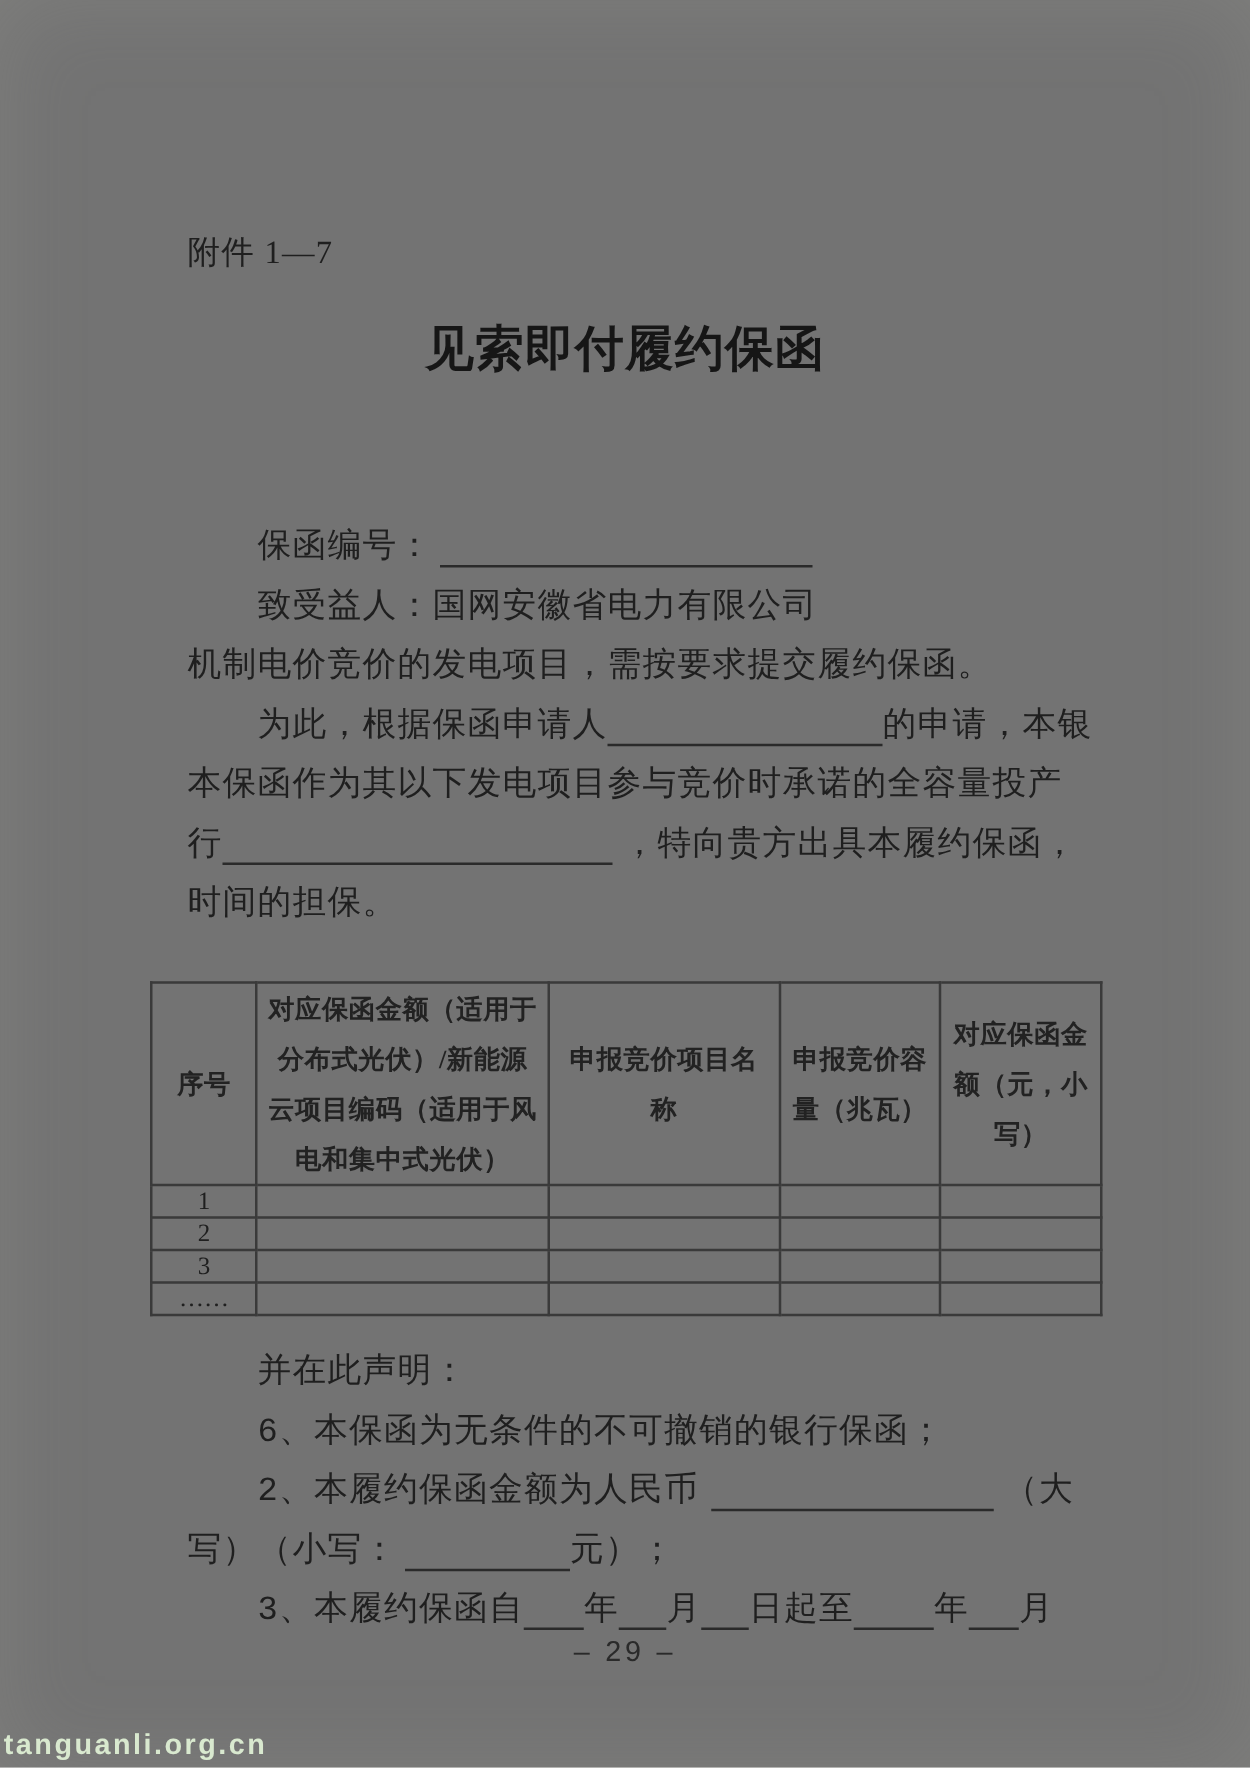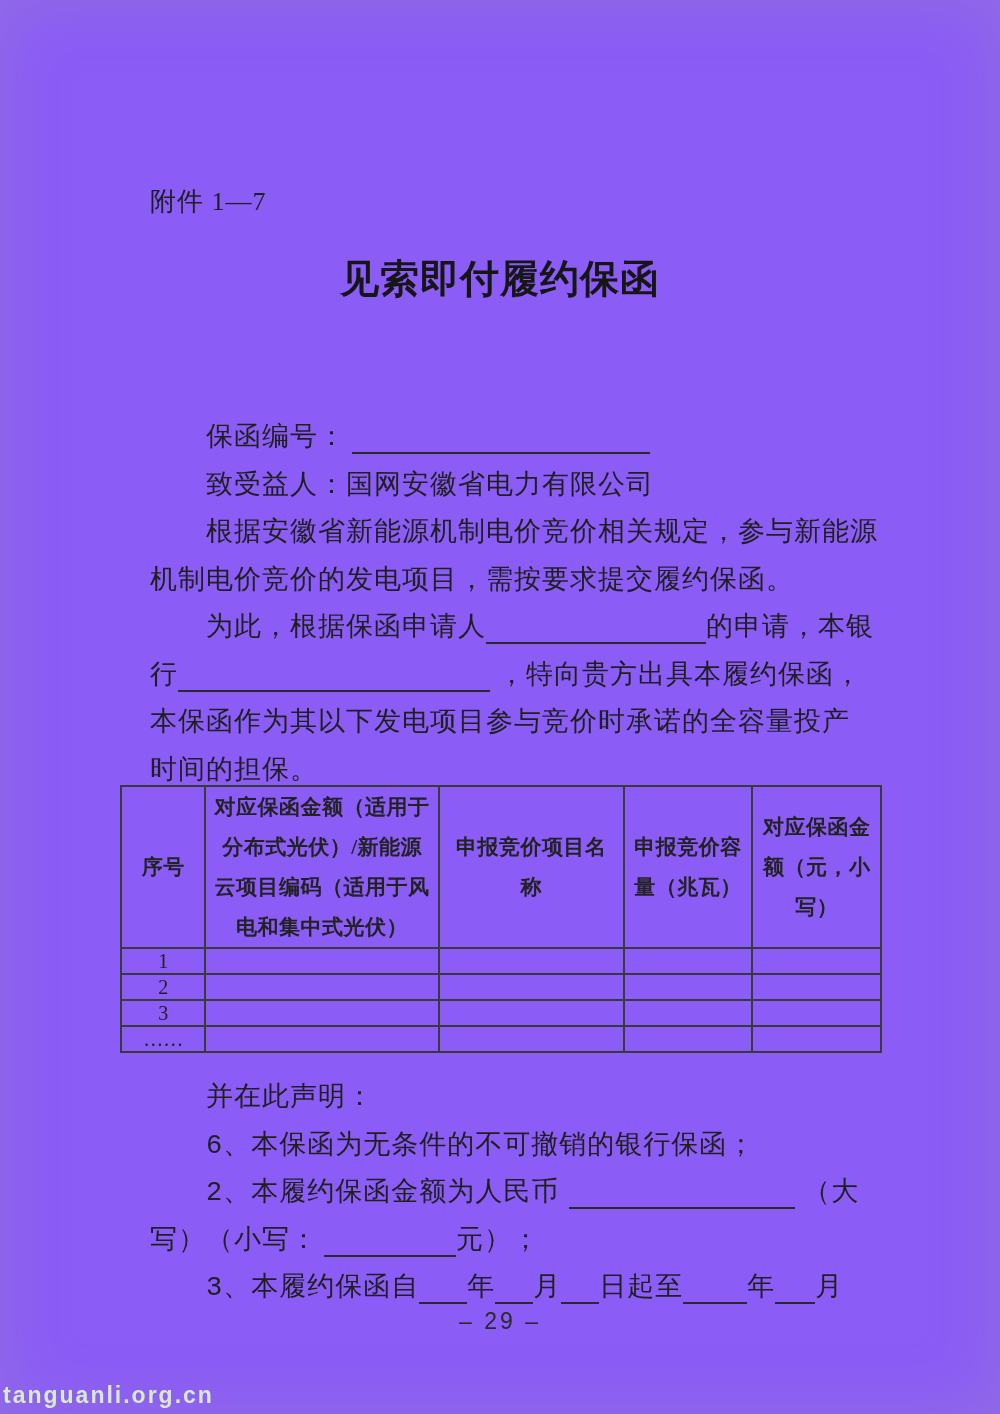--- a/index.html
+++ b/index.html
@@ -1,20 +1,20 @@
 <!DOCTYPE html>
 <html><head>
 <meta charset="utf-8">
 <style>
   html,body { margin:0; padding:0; background:#e8e8e6; }
   .page {
     position:relative;
     width:1000px; height:1414px;
     margin:0 auto;
-    background:#8b5cf6;
+    background:#737373;
     box-shadow: inset 0 0 70px rgba(170,170,160,0.22);
     overflow:hidden;
     color:#1f1f1f;
     font-family:"Liberation Serif", serif;
   }
   .attachment {
     position:absolute; left:150px; top:184px;
     font-size:26px; letter-spacing:1px;
   }
   .title {
@@ -85,29 +85,28 @@
 
   <div class="attachment">附件 1—7</div>
 
   <h1 class="title">见索即付履约保函</h1>
 
   <div class="content">
     <div class="bline indent">
       <span>保函编号：</span><span class="blank b-guarantee"></span>
     </div>
     <div class="bline indent">致受益人：国网安徽省电力有限公司</div>
-    <div class="bline indent">根据安徽省新能源机制电价竞价相关规定，参与新能源</div>
     <div class="bline">机制电价竞价的发电项目，需按要求提交履约保函。</div>
     <div class="bline indent">
       <span>为此，根据保函申请人</span><span class="blank b-applicant"></span><span>的申请，本银</span>
     </div>
+    <div class="bline">本保函作为其以下发电项目参与竞价时承诺的全容量投产</div>
     <div class="bline">
       <span>行</span><span class="blank b-bank"></span><span>，特向贵方出具本履约保函，</span>
     </div>
-    <div class="bline">本保函作为其以下发电项目参与竞价时承诺的全容量投产</div>
     <div class="bline">时间的担保。</div>
   </div>
 
   <table class="gtable">
     <colgroup>
       <col class="col-no">
         <col class="col-id">
         <col class="col-name">
         <col class="col-cap">
         <col class="col-amt">

